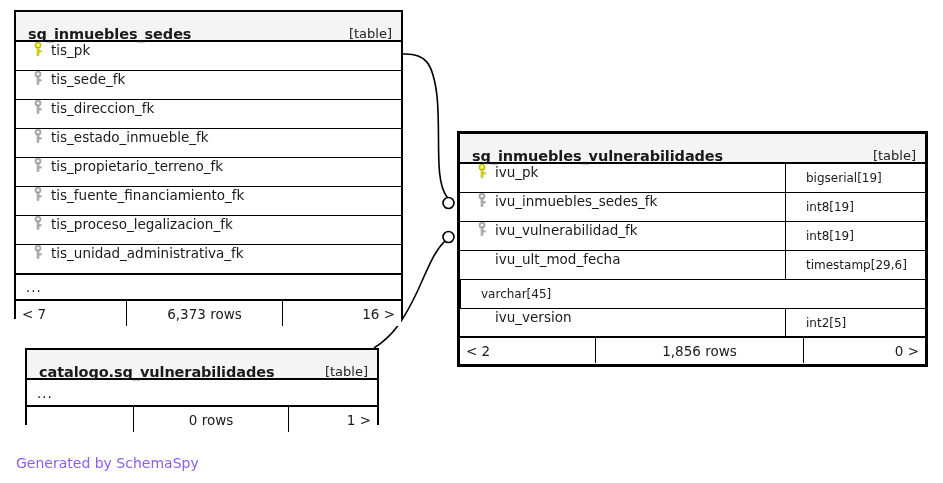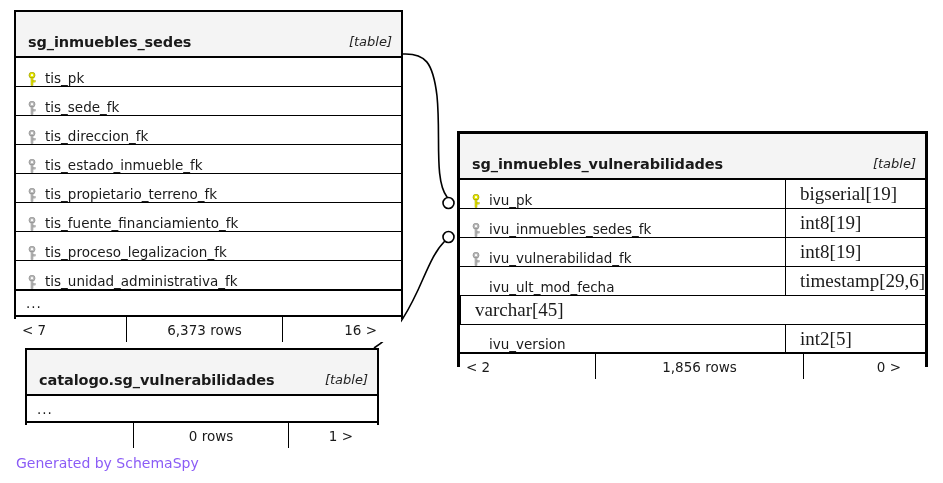--- a/index.html
+++ b/index.html
@@ -38,71 +38,69 @@
     box-sizing: border-box;
     border: 2px solid #000000;
     background: #ffffff;
   }
   .table-box.thick {
     border-width: 3px;
   }
 
   .tbl-header {
     box-sizing: border-box;
-    height: 46px;
+    height: 30px;
     background: #f4f4f4;
     border-bottom: 2px solid #000000;
     display: flex;
     align-items: center;
     justify-content: space-between;
     padding: 15px 9px 0 12px;
   }
   .tbl-name {
     font-weight: bold;
     font-size: 14.5px;
     letter-spacing: -0.1px;
     white-space: nowrap;
   }
   .tbl-kind {
     font-size: 13px;
     color: #222;
     white-space: nowrap;
-    font-style: italic;
   }
 
   .col-row {
     box-sizing: border-box;
     height: 29px;
     display: flex;
     align-items: stretch;
     border-bottom: 1.5px solid #000000;
     background: #ffffff;
   }
   .col-row:last-of-type { border-bottom: none; }
 
   .col-name {
     flex: 1 1 auto;
     display: flex;
-    align-items: flex-end;
-    padding-left: 10px;
+    align-items: flex-start;
+    padding-left: 16px;
     font-size: 13.5px;
     min-width: 0;
     overflow: hidden;
     white-space: nowrap;
   }
   .col-type {
     box-sizing: border-box;
     flex: 0 0 auto;
     display: flex;
     align-items: center;
-    padding-left: 14px;
-    font-size: 19px;
+    padding-left: 20px;
+    font-size: 12px;
     border-left: 1.5px solid #000000;
     white-space: nowrap;
-    font-family: Liberation Serif, serif;
   }
 
   .key-icon {
     display: inline-block;
     width: 12px;
     height: 14px;
     margin-right: 7px;
     flex: 0 0 auto;
     position: relative;
     top: 0px;
@@ -137,21 +135,21 @@
   }
   .foot-cell {
     box-sizing: border-box;
     display: flex;
     align-items: center;
     font-size: 13.5px;
     white-space: nowrap;
   }
   .foot-left   { justify-content: flex-start; padding-left: 6px; }
   .foot-center { justify-content: center; border-left: 1.5px solid #000; border-right: 1.5px solid #000; }
-  .foot-right  { justify-content: flex-end; padding-right: 24px; }
+  .foot-right  { justify-content: flex-end; padding-right: 6px; }
 
   
   #tbl-sedes {
     left: 14px; top: 10px;
     width: 389px; height: 309px;
   }
   #tbl-sedes .foot-left   { width: 110px; }
   #tbl-sedes .foot-center { width: 157px; }
   #tbl-sedes .foot-right  { flex: 1 1 auto; }
 

